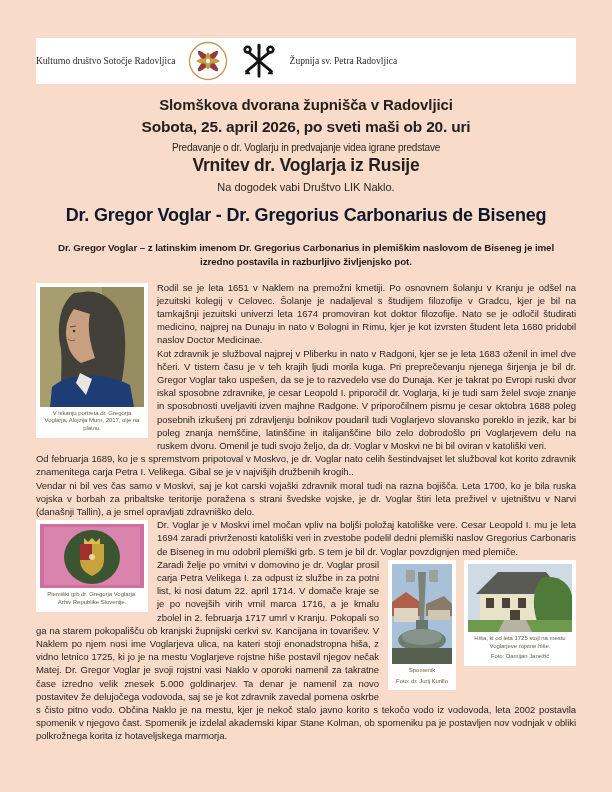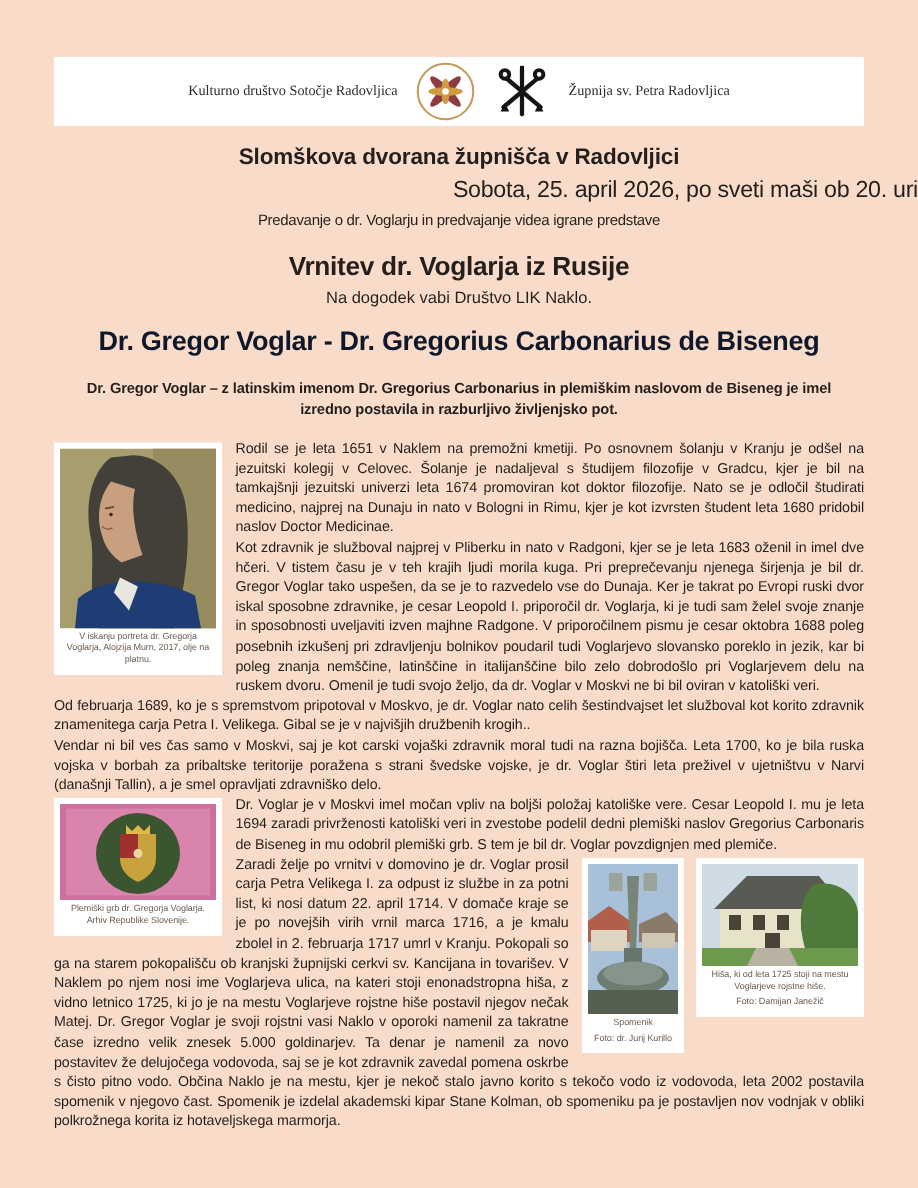--- a/index.html
+++ b/index.html
@@ -10,34 +10,34 @@
     background:#f8dcc9;
     font-family:"Liberation Sans",sans-serif;
     color:#241f1d;
     overflow:hidden;
   }
   
   .header-bar{
     margin:38px 36px 0;
     height:46px;
     background:#ffffff;
-    display:flex;align-items:center;justify-content:center;
+    display:flex;align-items:center;
     gap:12px;
   }
   .org-name{
     font-family:"Liberation Serif",serif;
     font-size:9.5px;color:#2f2b28;white-space:nowrap;
   }
   .logo{flex:0 0 auto;display:block;}
   
   .hero{text-align:center;}
   .venue{margin-top:12px;font-size:15px;font-weight:700;letter-spacing:-0.1px;}
-  .datetime{margin-top:5px;font-size:15.5px;font-weight:400;letter-spacing:-0.2px;text-align:right;}
+  .datetime{margin-top:5px;font-size:15.5px;font-weight:700;letter-spacing:-0.2px;}
   .program{margin-top:6px;font-size:10px;font-weight:500;letter-spacing:-0.2px;}
-  .performance{margin-top:14px;font-size:17.5px;font-weight:800;letter-spacing:-0.2px;}
+  .performance{margin-top:2px;font-size:17.5px;font-weight:800;letter-spacing:-0.2px;}
   .invitation{margin-top:5px;font-size:11px;font-weight:500;}
   .person-title{margin-top:9px;font-size:18px;font-weight:800;line-height:1.45;letter-spacing:-0.2px;color:#0f172a;}
   .lead{
     margin:13px auto 0;max-width:532px;
     font-size:9.8px;font-weight:700;line-height:1.4;
     text-align:center;letter-spacing:-0.1px;
   }
   
   .article{
     margin:12px 36px 0;

